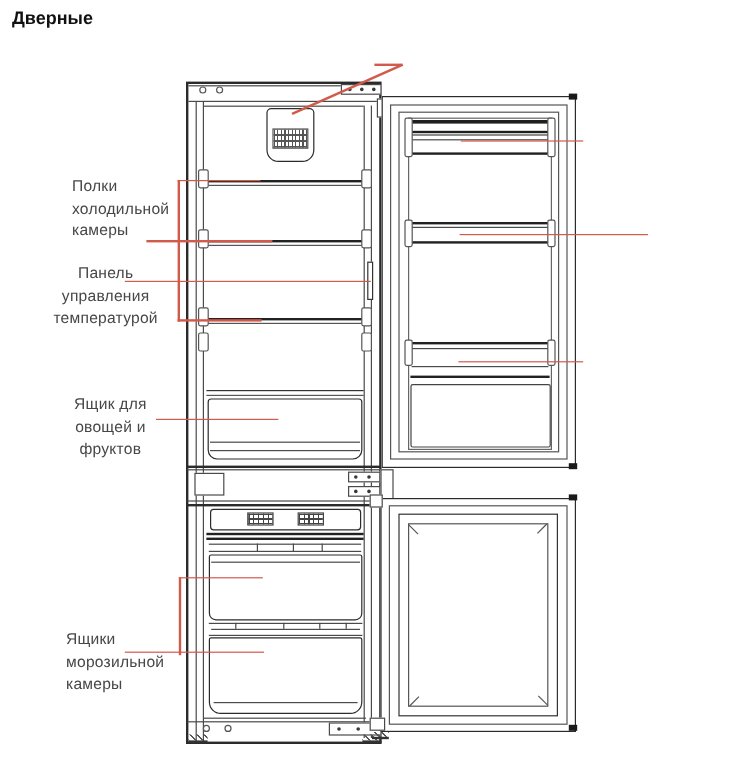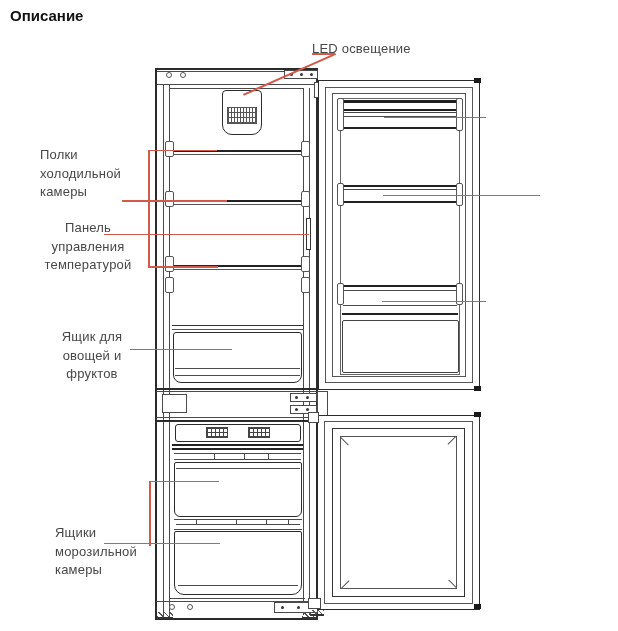--- a/index.html
+++ b/index.html
@@ -33,21 +33,21 @@
                      repeating-linear-gradient(0deg,#444 0 1px,transparent 1px 4px);}
   .hatch{position:absolute;border-bottom:2px solid #333;box-sizing:border-box;
     background-image:repeating-linear-gradient(45deg,#555 0 1px,transparent 1px 4px);}
   .clip{position:absolute;border:1px solid #555;border-radius:2px;background:#fff;box-sizing:border-box;}
 </style>
 </head>
 <body>
 
 <div class="canvas">
 
-  <h1 class="title">Описание</h1>
+  <h1 class="title">Дверные</h1>
 
   <div class="bxd" style="left:155px;top:68px;width:163px;height:552px;border-width:2px;"></div>
   <div class="hl" style="left:157px;top:71px;width:159px;"></div>
   <div class="hl" style="left:157px;top:84px;width:159px;"></div>
   <div class="circ" style="left:166px;top:72px;"></div>
   <div class="circ" style="left:180px;top:72px;"></div>
   <div class="bx" style="left:284px;top:70px;width:34px;height:9px;"></div>
   <div class="dot" style="left:290px;top:73px;"></div>
   <div class="dot" style="left:300px;top:73px;"></div>
   <div class="dot" style="left:310px;top:73px;"></div>
@@ -176,22 +176,21 @@
   <div class="leader" style="left:130px;top:348.5px;width:102px;"></div>
 
   <div class="leaderv" style="left:149px;top:481px;height:65px;"></div>
   <div class="leader" style="left:149px;top:480.5px;width:70px;"></div>
   <div class="leader" style="left:104px;top:542.5px;width:116px;"></div>
 
   <div class="leader" style="left:384px;top:116.5px;width:102px;"></div>
   <div class="leader" style="left:383px;top:194.5px;width:157px;"></div>
   <div class="leader" style="left:382px;top:300.5px;width:104px;"></div>
 
-  <div class="label" style="left:312px;top:40px;">LED освещение</div>
-  <div class="label" style="left:40px;top:146px;">Полки
+  <div class="label" style="left:60px;top:146px;">Полки
 холодильной
 камеры</div>
   <div class="label center" style="left:40px;top:328px;width:104px;">Ящик для
 овощей и
 фруктов</div>
   <div class="label center" style="left:33px;top:219px;width:110px;">Панель
 управления
 температурой</div>
   <div class="label" style="left:55px;top:524px;">Ящики
 морозильной

